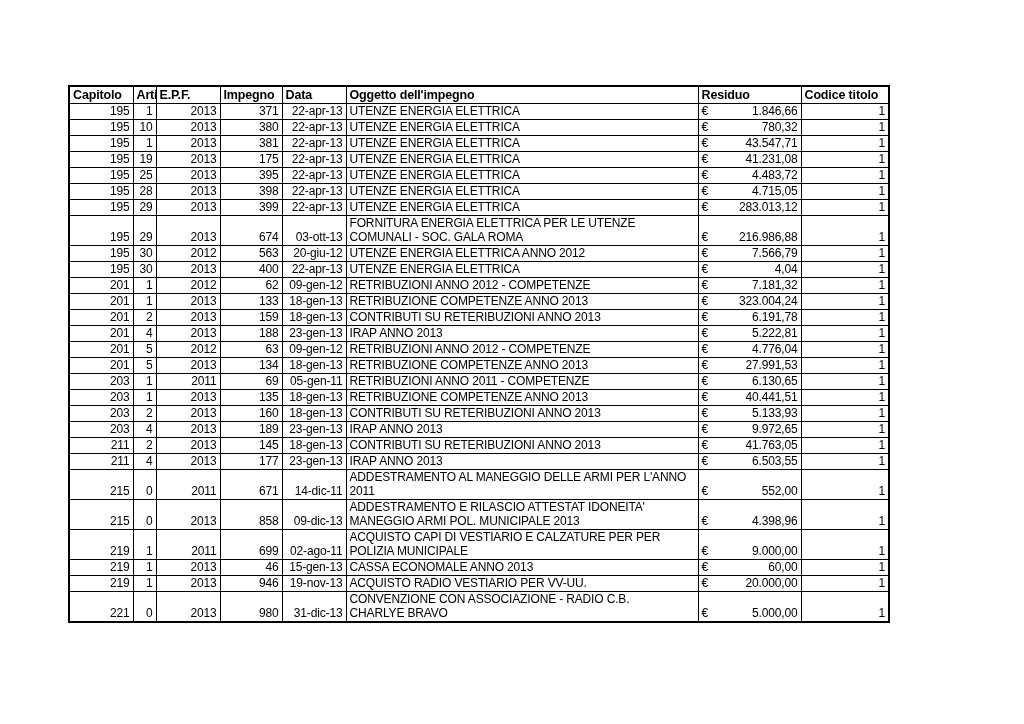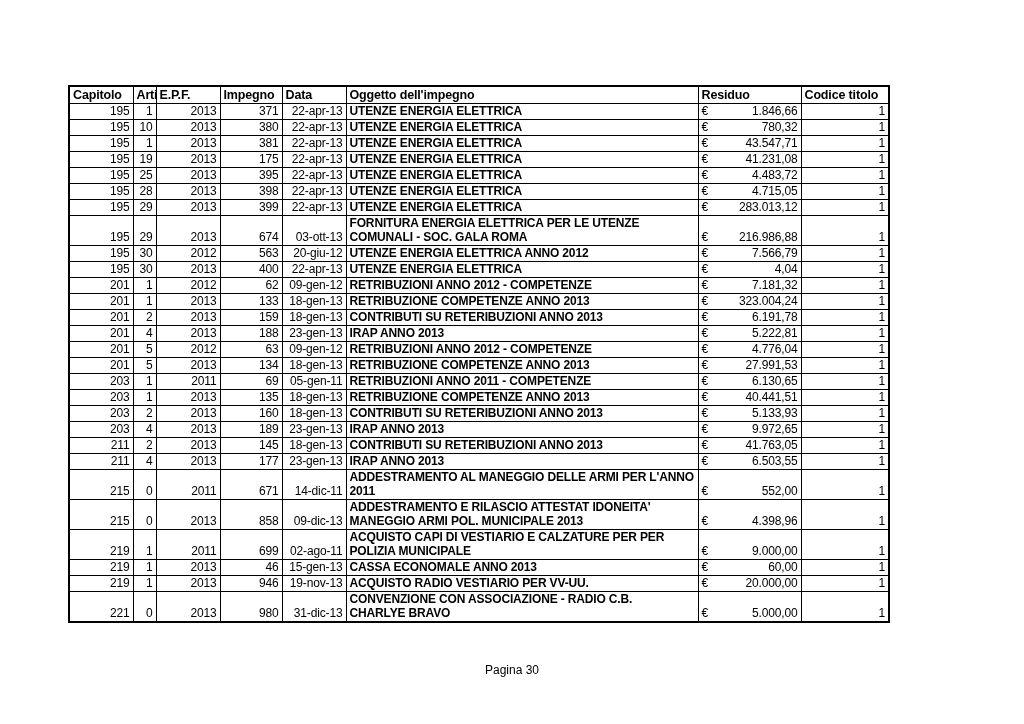--- a/index.html
+++ b/index.html
@@ -47,21 +47,21 @@
     text-align: left;
     vertical-align: middle;
     font-size: 12.5px;
   }
   tbody tr { height: 15px; }
   tbody tr.tall { height: 30px; }
   td { vertical-align: bottom; padding-bottom: 1px; }
 
   td.col-capitolo, td.col-arti, td.col-epf,
   td.col-impegno, td.col-data, td.col-codice_titolo { text-align: right; }
-  td.col-oggetto { text-align: left; font-weight: bold; }
+  td.col-oggetto { text-align: left; }
 
   td.col-residuo .amount {
     display: flex;
     justify-content: space-between;
     align-items: baseline;
   }
   .footer {
     position: absolute;
     left: 0; right: 0;
     top: 663px;
@@ -379,15 +379,14 @@
           <td class="col-impegno">980</td>
           <td class="col-data">31-dic-13</td>
           <td class="col-oggetto">CONVENZIONE CON ASSOCIAZIONE - RADIO C.B.
 CHARLYE BRAVO</td>
           <td class="col-residuo"><div class="amount"><span>€</span><span>5.000,00</span></div></td>
           <td class="col-codice_titolo">1</td>
         </tr>
       </tbody>
   </table>
 
-  <div class="footer">Pagina 30</div>
 
 </div>
 
 </body></html>

